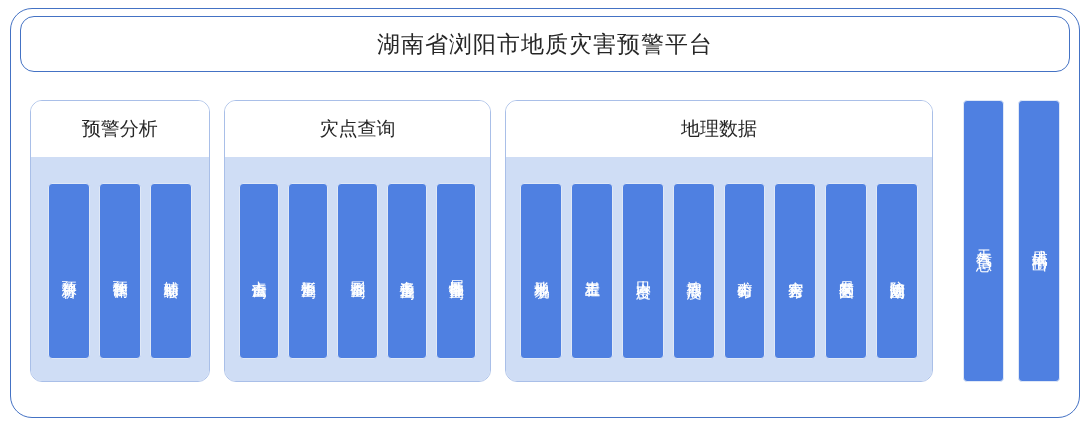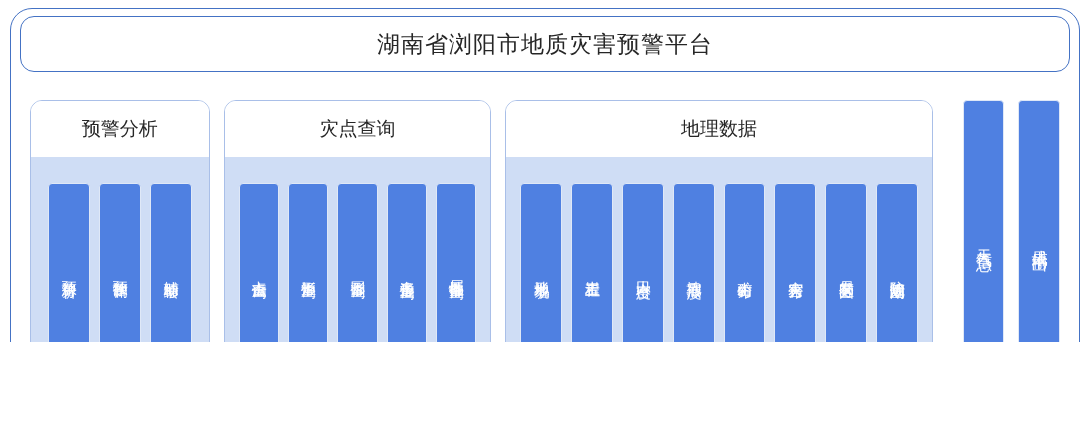--- a/index.html
+++ b/index.html
@@ -4,21 +4,21 @@
 <style>
   * { box-sizing: border-box; }
   html, body {
     margin: 0; padding: 0;
     background: #ffffff;
     font-family: "Liberation Sans", sans-serif;
   }
   #canvas {
     position: relative;
     width: 1090px;
-    height: 342px;
+    height: 426px;
     background: #ffffff;
     overflow: hidden;
   }
 
   
   .outer-frame {
     position: absolute;
     left: 10px;
     top: 8px;
     width: 1070px;

